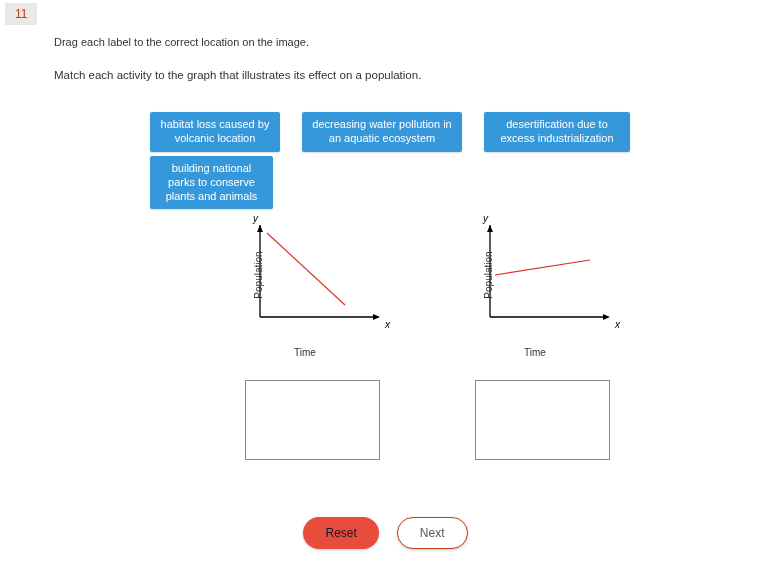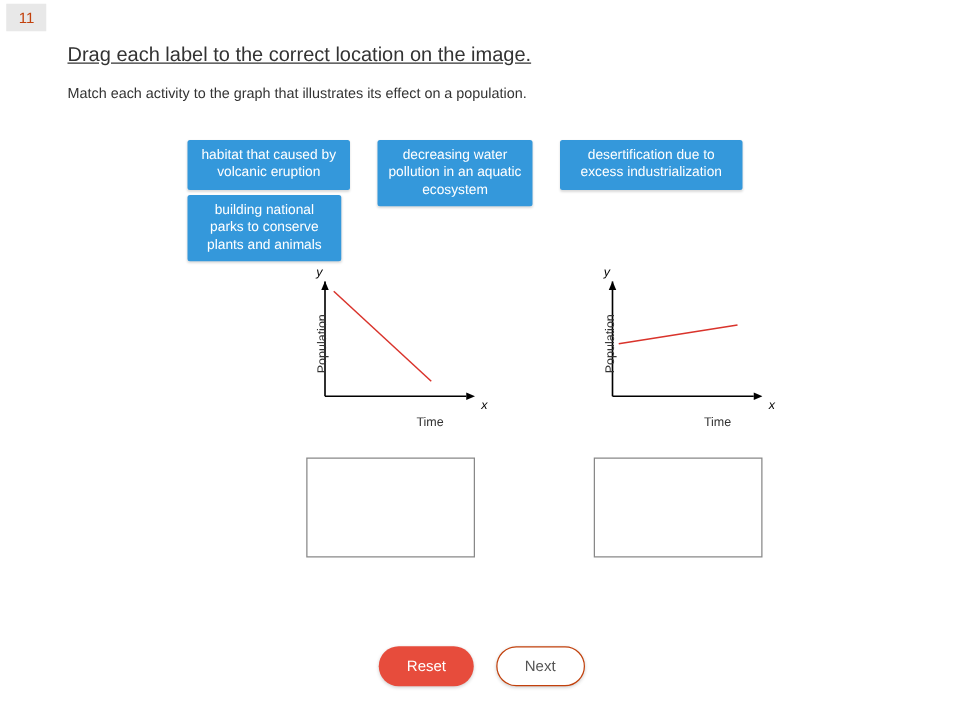--- a/index.html
+++ b/index.html
@@ -18,23 +18,22 @@
     background: #e8e8e8;
     padding: 4px 10px;
     font-size: 12px;
     color: #c2410c;
     text-align: right;
   }
   .instructions {
     position: absolute;
     top: 36px;
     left: 54px;
-    font-size: 16px;
+    font-size: 11px;
     color: #333;
-    text-decoration: underline;
   }
   .subinstructions {
     position: absolute;
     top: 69px;
     left: 54px;
     font-size: 11.5px;
     color: #333;
   }
   .label-row {
     position: absolute;
@@ -54,21 +53,21 @@
     color: #fff;
     font-size: 11px;
     text-align: center;
     padding: 6px 8px;
     border-radius: 2px;
     line-height: 1.25;
     cursor: move;
     box-shadow: 0 1px 2px rgba(0,0,0,0.15);
   }
   .l1 { width: 130px; }
-  .l2 { width: 124px; }
+  .l2 { width: 160px; }
   .l3 { width: 146px; }
   .l4 { width: 123px; }
   .graphs {
     position: absolute;
     top: 225px;
     left: 235px;
     display: flex;
     gap: 85px;
   }
   .graph-block { width: 145px; }
@@ -90,24 +89,24 @@
     font-style: italic;
   }
   .xvar {
     position: absolute;
     right: -10px;
     bottom: -5px;
     font-size: 10px;
     font-style: italic;
   }
   .xlabel {
-    text-align: right;
+    text-align: center;
     font-size: 10px;
     color: #333;
-    margin-top: 8px;
+    margin-top: 22px;
     margin-left: 20px;
     width: 100px;
   }
   .drop-zone {
     border: 1px solid #888;
     width: 135px;
     height: 80px;
     margin-top: 22px;
     margin-left: 10px;
     background: #fff;
@@ -122,33 +121,33 @@
     gap: 18px;
   }
   .btn {
     padding: 8px 22px;
     border-radius: 18px;
     font-size: 12px;
     border: none;
     cursor: pointer;
     box-shadow: 0 1px 3px rgba(0,0,0,0.2);
   }
-  .btn-reset { background: #e74c3c; color: #ffffff; }
+  .btn-reset { background: #e74c3c; color: #0f172a; }
   .btn-next { background: #fff; color: #555; border: 1px solid #c2410c; }
 </style>
 </head>
 <body>
 
 <div class="question-number">11</div>
 
 <div class="instructions">Drag each label to the correct location on the image.</div>
 <div class="subinstructions">Match each activity to the graph that illustrates its effect on a population.</div>
 
 <div class="label-row">
-  <div class="drag-label l1">habitat that caused by volcanic eruption</div>
+  <div class="drag-label l1">habitat loss caused by volcanic location</div>
   <div class="drag-label l2">decreasing water pollution in an aquatic ecosystem</div>
   <div class="drag-label l3">desertification due to excess industrialization</div>
 </div>
 <div class="label-row2">
   <div class="drag-label l4">building national parks to conserve plants and animals</div>
 </div>
 
 <div class="graphs">
 
   <div class="graph-block">

